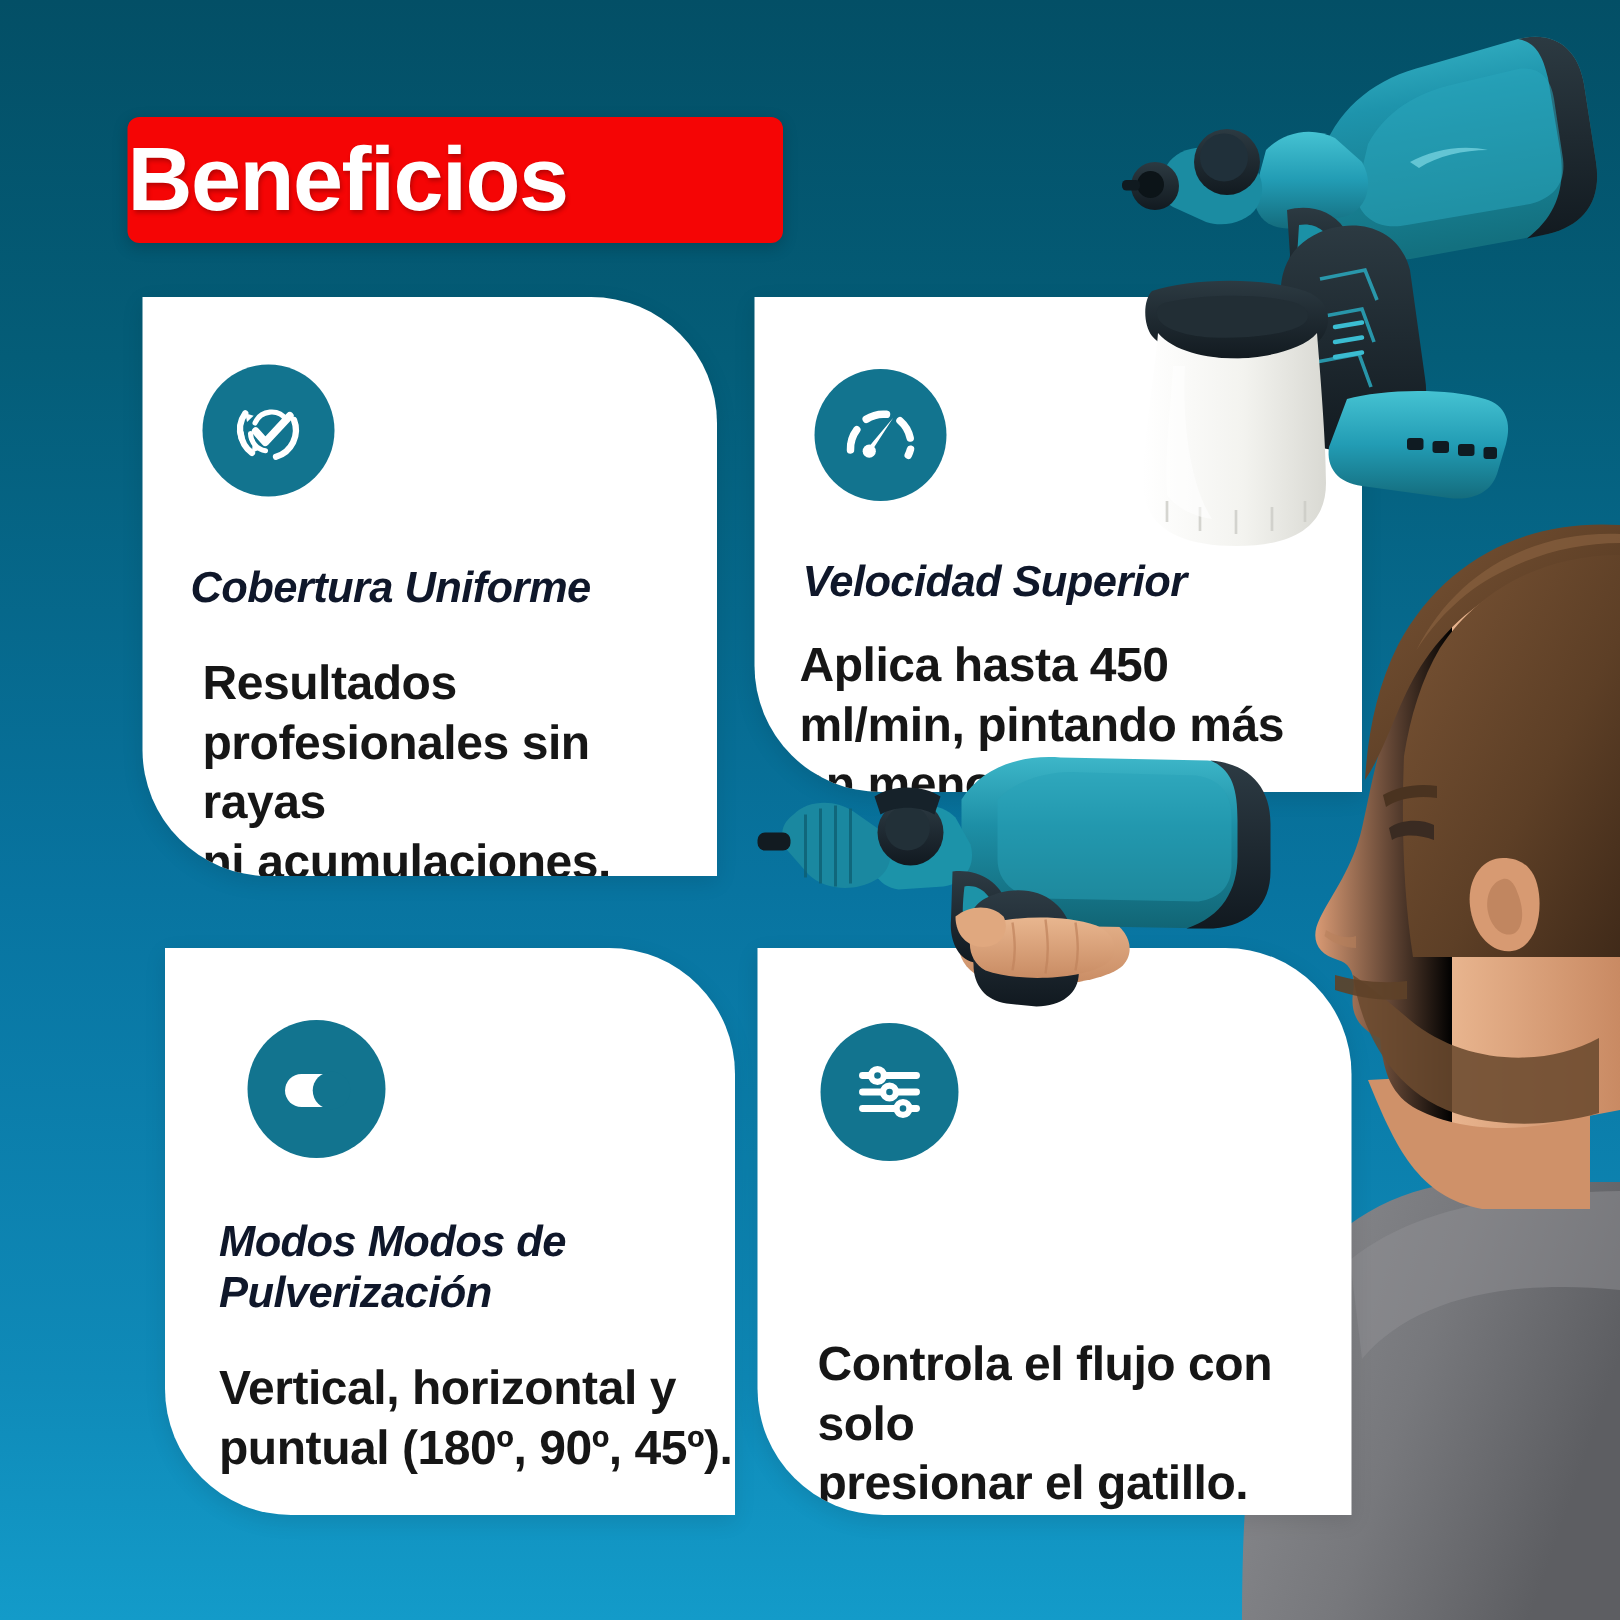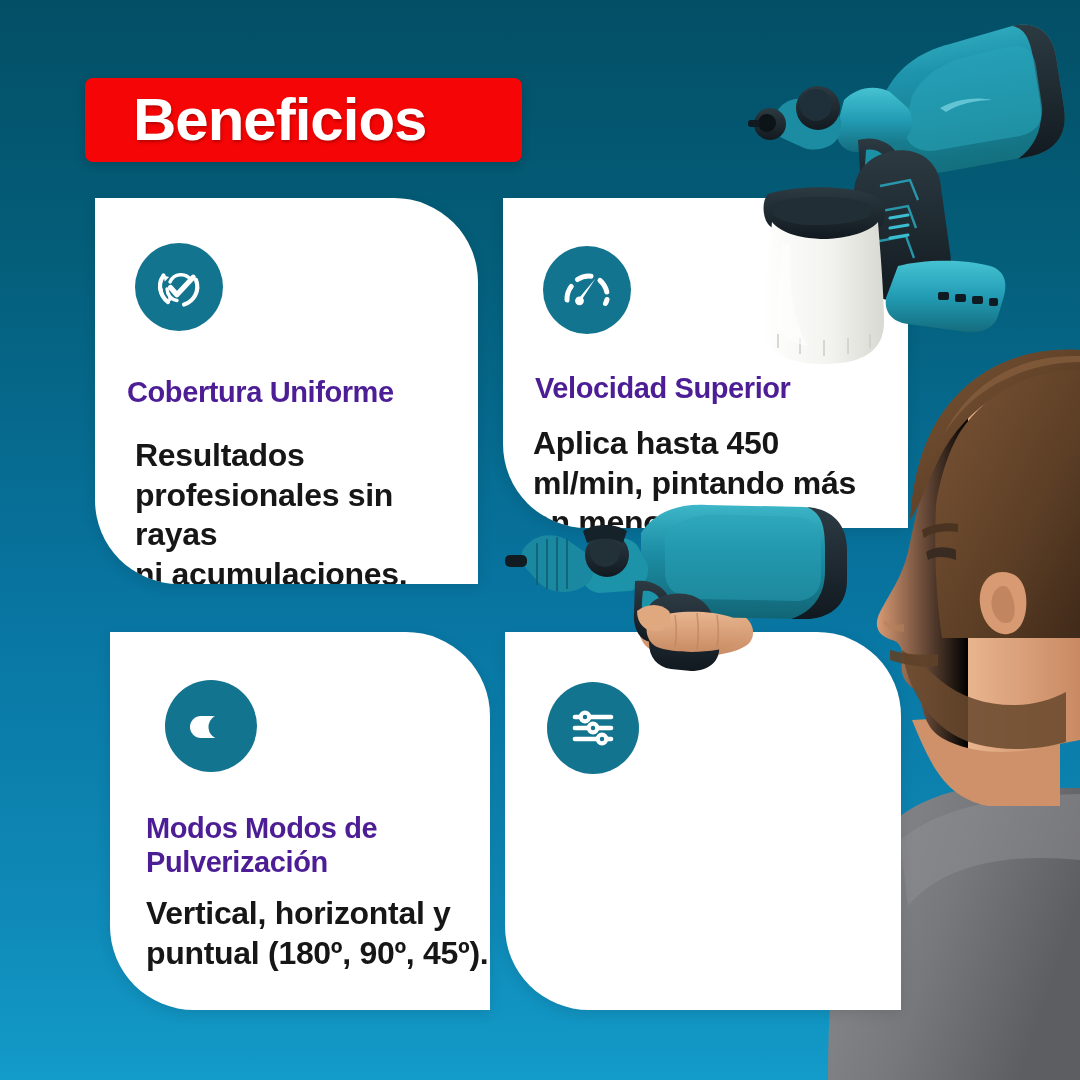--- a/index.html
+++ b/index.html
@@ -17,21 +17,20 @@
     background:linear-gradient(180deg,#034f66 0%, #045d78 22%, #0874a0 55%, #0f8ab8 85%, #139bc9 100%);
   }
 
   
   .banner {
     position:absolute; left:85px; top:78px;
     width:437px; height:84px;
     background:#f50505;
     border-radius:8px;
     display:flex; align-items:center;
-    padding-left:48px;
     box-shadow:0 3px 10px rgba(0,0,0,.18);
     z-index:40;
   }
   .banner-text {
     color:#ffffff;
     font-size:60px;
     font-weight:bold;
     letter-spacing:-1px;
     line-height:1;
     text-shadow:1px 2px 3px rgba(0,0,0,.25);
@@ -60,44 +59,45 @@
   }
   #card-1 .icon-circle { left:40px; top:45px;  width:88px; height:88px; }
   #card-2 .icon-circle { left:40px; top:48px;  width:88px; height:88px; }
   #card-3 .icon-circle { left:55px; top:48px;  width:92px; height:92px; }
   #card-4 .icon-circle { left:42px; top:50px;  width:92px; height:92px; }
 
   .icon-circle svg { display:block; }
 
   .card-title {
     position:absolute;
-    color:#4c1d95;
+    color:#0f172a;
     font-weight:bold;
     font-size:29px;
     line-height:1.16;
     letter-spacing:-0.4px;
     white-space:pre-line;
+    font-style:italic;
   }
   #card-1 .card-title { left:32px; top:178px; width:350px; }
   #card-2 .card-title { left:32px; top:174px; width:370px; }
   #card-3 .card-title { left:36px; top:180px; width:340px; }
   #card-4 .card-title { left:40px; top:180px; width:350px; }
 
   .card-body {
     position:absolute;
     color:#161616;
     font-weight:bold;
     font-size:32px;
     line-height:1.24;
     letter-spacing:-0.3px;
     white-space:pre-line;
   }
   #card-1 .card-body { left:40px; top:238px; width:330px; }
   #card-2 .card-body { left:30px; top:226px; width:350px; }
-  #card-3 .card-body { left:36px; top:262px; width:345px; }
+  #card-3 .card-body { left:36px; top:274px; width:345px; }
   #card-4 .card-body { left:40px; top:258px; width:350px; }
 
   
   #photo-layer { position:absolute; inset:0; z-index:25; pointer-events:none; }
   #photo-layer-front { position:absolute; inset:0; z-index:35; pointer-events:none; }
 
   .person { position:absolute; right:0; bottom:0; width:300px; height:760px; }
   .sprayer-top { position:absolute; left:712px; top:4px; width:370px; height:370px; }
   .sprayer-mid { position:absolute; left:495px; top:485px; width:400px; height:270px; }
 </style>
@@ -183,20 +183,22 @@
             <line x1="12" y1="30" x2="48" y2="30"></line>
             <line x1="12" y1="41" x2="48" y2="41"></line>
           </g>
           <g fill="#12748f" stroke="#ffffff" stroke-width="4.2">
             <circle cx="22" cy="19" r="4.3"></circle>
             <circle cx="30" cy="30" r="4.3"></circle>
             <circle cx="39" cy="41" r="4.3"></circle>
           </g>
         </svg>
       </div>
+      <div class="card-body">Controla el flujo con solo
+presionar el gatillo.</div>
     </div>
   </div>
 
   <div id="photo-layer">
 
     <svg class="person" viewBox="0 0 300 760">
       <defs>
         <linearGradient id="skinG" x1="0" y1="0" x2="1" y2="0">
           <stop offset="0%" stop-color="#d99a74"></stop>
           <stop offset="45%" stop-color="#e8b georgia"></stop>

